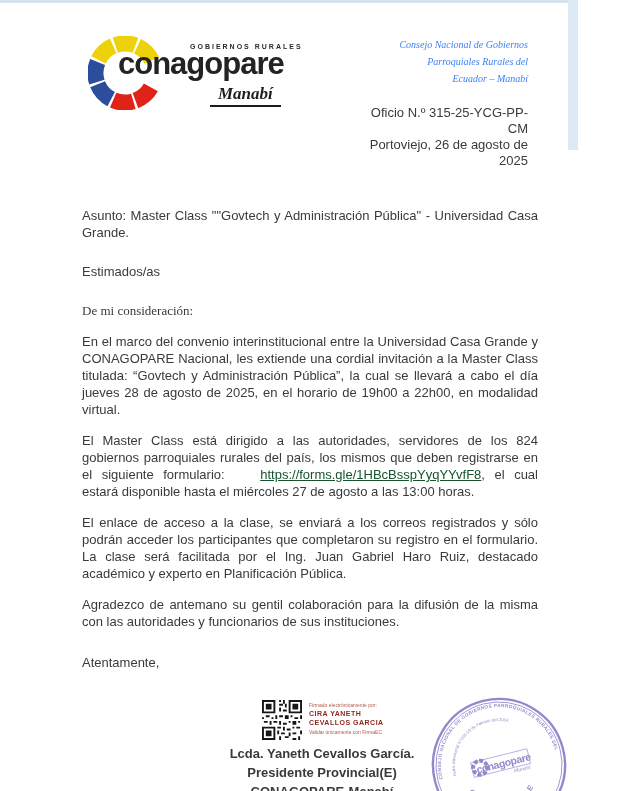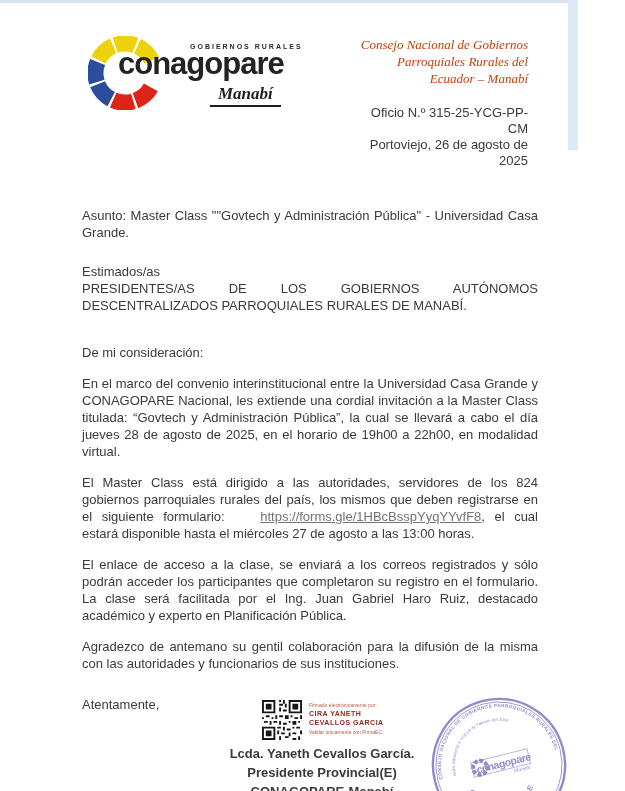--- a/index.html
+++ b/index.html
@@ -13,34 +13,34 @@
   .logo{position:relative;width:250px;height:82px;}
   .logo .ring{position:absolute;left:0;top:2px;}
   .logo .gob{position:absolute;left:102px;top:9px;font-size:7px;font-weight:bold;
              letter-spacing:2px;color:#2b2b2b;}
   .logo .brand{position:absolute;left:30px;top:12px;font-size:31px;font-weight:bold;
                letter-spacing:-1px;color:#232323;}
   .logo .region{position:absolute;left:122px;top:50px;font-family:"Liberation Serif",serif;
                 font-style:italic;font-weight:bold;font-size:17px;color:#1d1d1d;
                 border-bottom:2px solid #1d1d1d;padding:0 8px 1px 8px;}
   .orgblock{text-align:right;margin-top:2px;}
-  .orgname{font-family:"Liberation Serif",serif;font-style:italic;font-size:13px;
-           line-height:17px;color:#c2410c;}
+  .orgname{font-family:"Liberation Serif",serif;font-style:italic;font-size:10px;
+           line-height:17px;color:#3b82f6;}
   .oficio{margin-top:18px;font-size:13px;line-height:16px;margin-left:28px;}
 
   
   .content{padding:0 40px 0 82px;font-size:13px;line-height:17px;text-align:justify;}
   .subject{margin:38px 0 0;}
   .recipient{margin-top:22px;}
   .recipient div{margin:0;}
-  .p-consid{margin-top:30px;}
+  .p-consid{margin-top:22px;font-family:Liberation Serif, serif;}
   .bpar{margin:14px 0 0;}
   .closing{margin-top:24px;text-align:left;}
   .b{font-weight:normal;}
-  a.link{color:#737373;text-decoration:underline;cursor:pointer;margin-left:26px;}
+  a.link{color:#14532d;text-decoration:underline;cursor:pointer;margin-left:26px;}
 
   
   .qr{position:absolute;left:262px;top:700px;}
   .esign{position:absolute;left:309px;top:702px;width:110px;}
   .esign .tiny{font-size:5px;color:#b05a4a;line-height:6px;}
   .esign .ename{font-size:7px;font-weight:bold;color:#8e2a1f;line-height:8.5px;
                 width:86px;letter-spacing:.5px;margin:2px 0;}
   .sig{position:absolute;left:222px;top:744px;width:200px;text-align:center;
        font-size:13px;font-weight:bold;line-height:19px;color:#3a3a3a;}
   .stamp{position:absolute;left:424px;top:690px;opacity:.85;}
@@ -78,21 +78,20 @@
         <div>Portoviejo, 26 de agosto de 2025</div>
       </div>
     </div>
   </div>
 
   <div class="content">
     <p class="subject"><span class="b">Asunto:</span><span> Master Class ""Govtech y Administración Pública" - Universidad Casa Grande.</span></p>
 
     <div class="recipient">
       <div>Estimados/as</div>
-      <div class="b">PRESIDENTES/AS DE LOS GOBIERNOS AUTÓNOMOS DESCENTRALIZADOS PARROQUIALES RURALES DE MANABÍ.</div>
     </div>
 
     <p class="p-consid"><span>De mi consideración:</span><br>
       </p>
 
     <p class="bpar"><span>En el marco del convenio interinstitucional entre la Universidad Casa Grande y CONAGOPARE Nacional, les extiende una cordial invitación a la </span><span class="b">Master Class titulada: “Govtech y Administración Pública”,</span><span> la cual se llevará a cabo el día </span><span class="b">jueves 28 de agosto de 2025, en el horario de 19h00 a 22h00, en modalidad virtual.</span></p>
 
     <p class="bpar"><span>El </span><span class="b">Master Class</span><span> está dirigido a las autoridades, servidores de los 824 gobiernos parroquiales rurales del país, los mismos que deben registrarse en el siguiente formulario: </span><a class="link">https://forms.gle/1HBcBsspYyqYYvfF8</a><span>, el cual estará disponible hasta el </span><span class="b">miércoles 27 de agosto a las 13:00 horas.</span></p>
 
     <p class="bpar"><span>El enlace de acceso a la clase, se enviará a los correos registrados y sólo podrán acceder los participantes que completaron su registro en el formulario. La clase será facilitada por el </span><span class="b">Ing. Juan Gabriel Haro Ruiz,</span><span> destacado académico y experto en Planificación Pública.</span></p>

